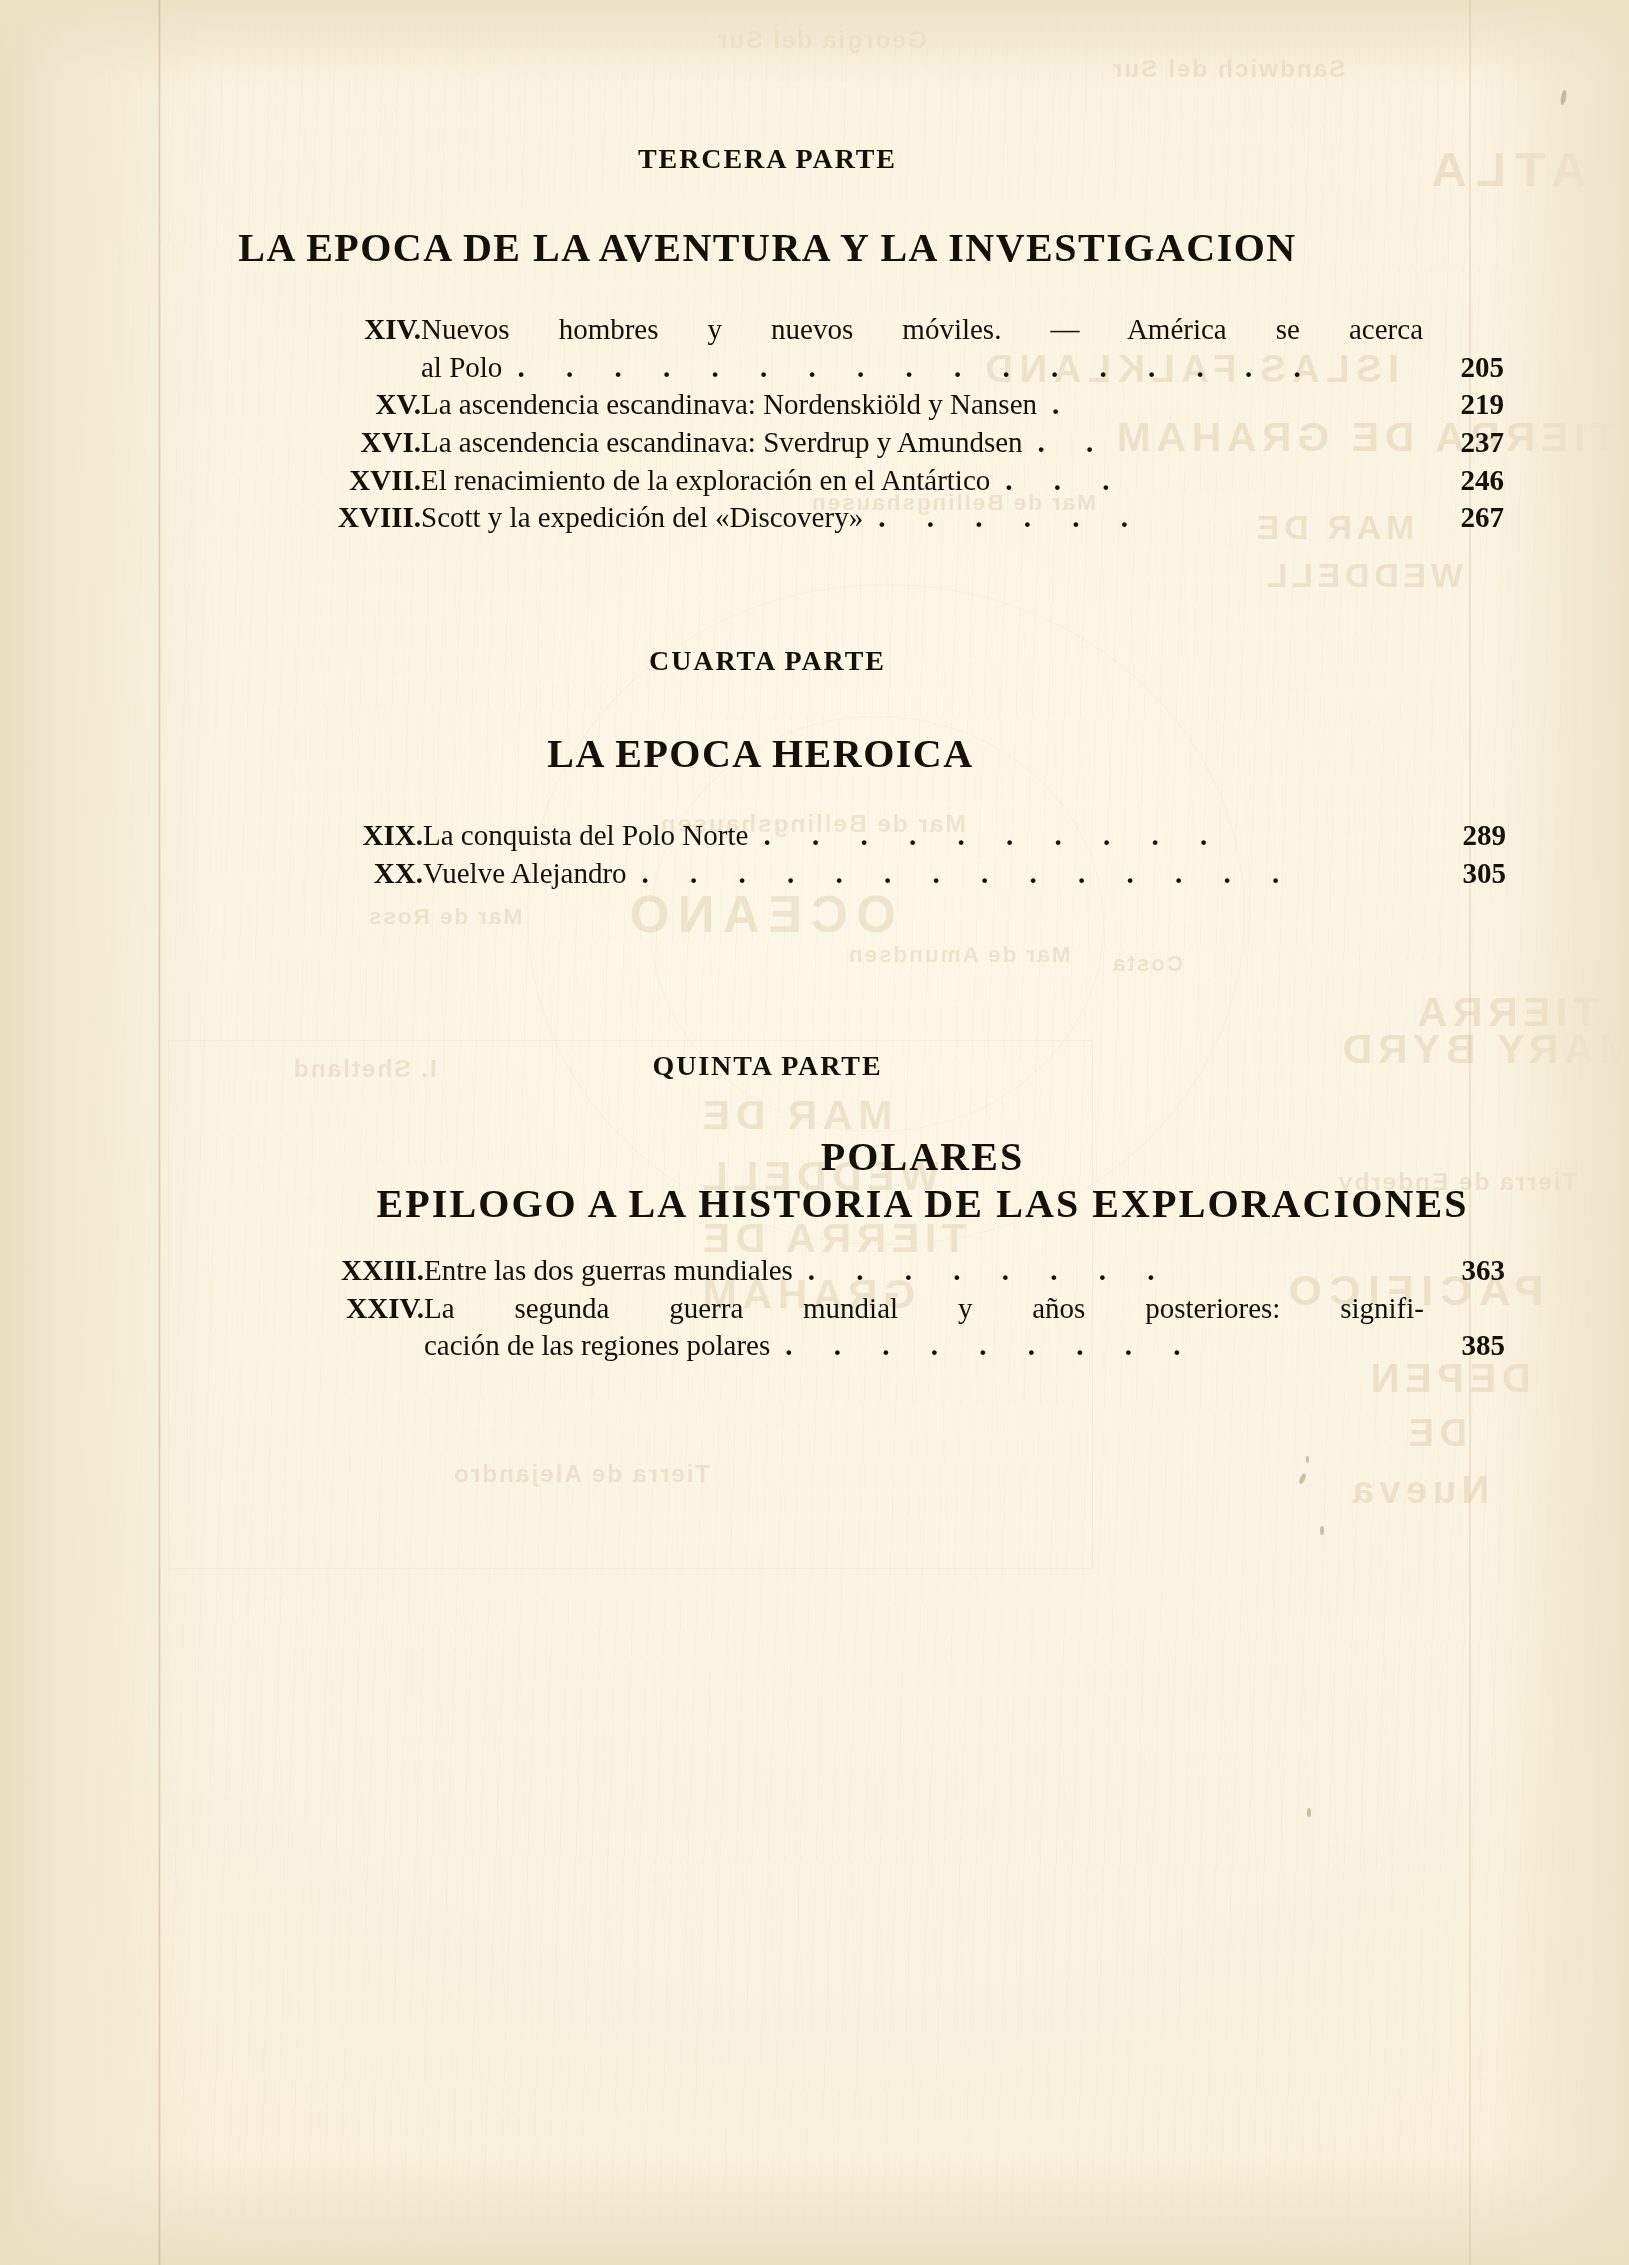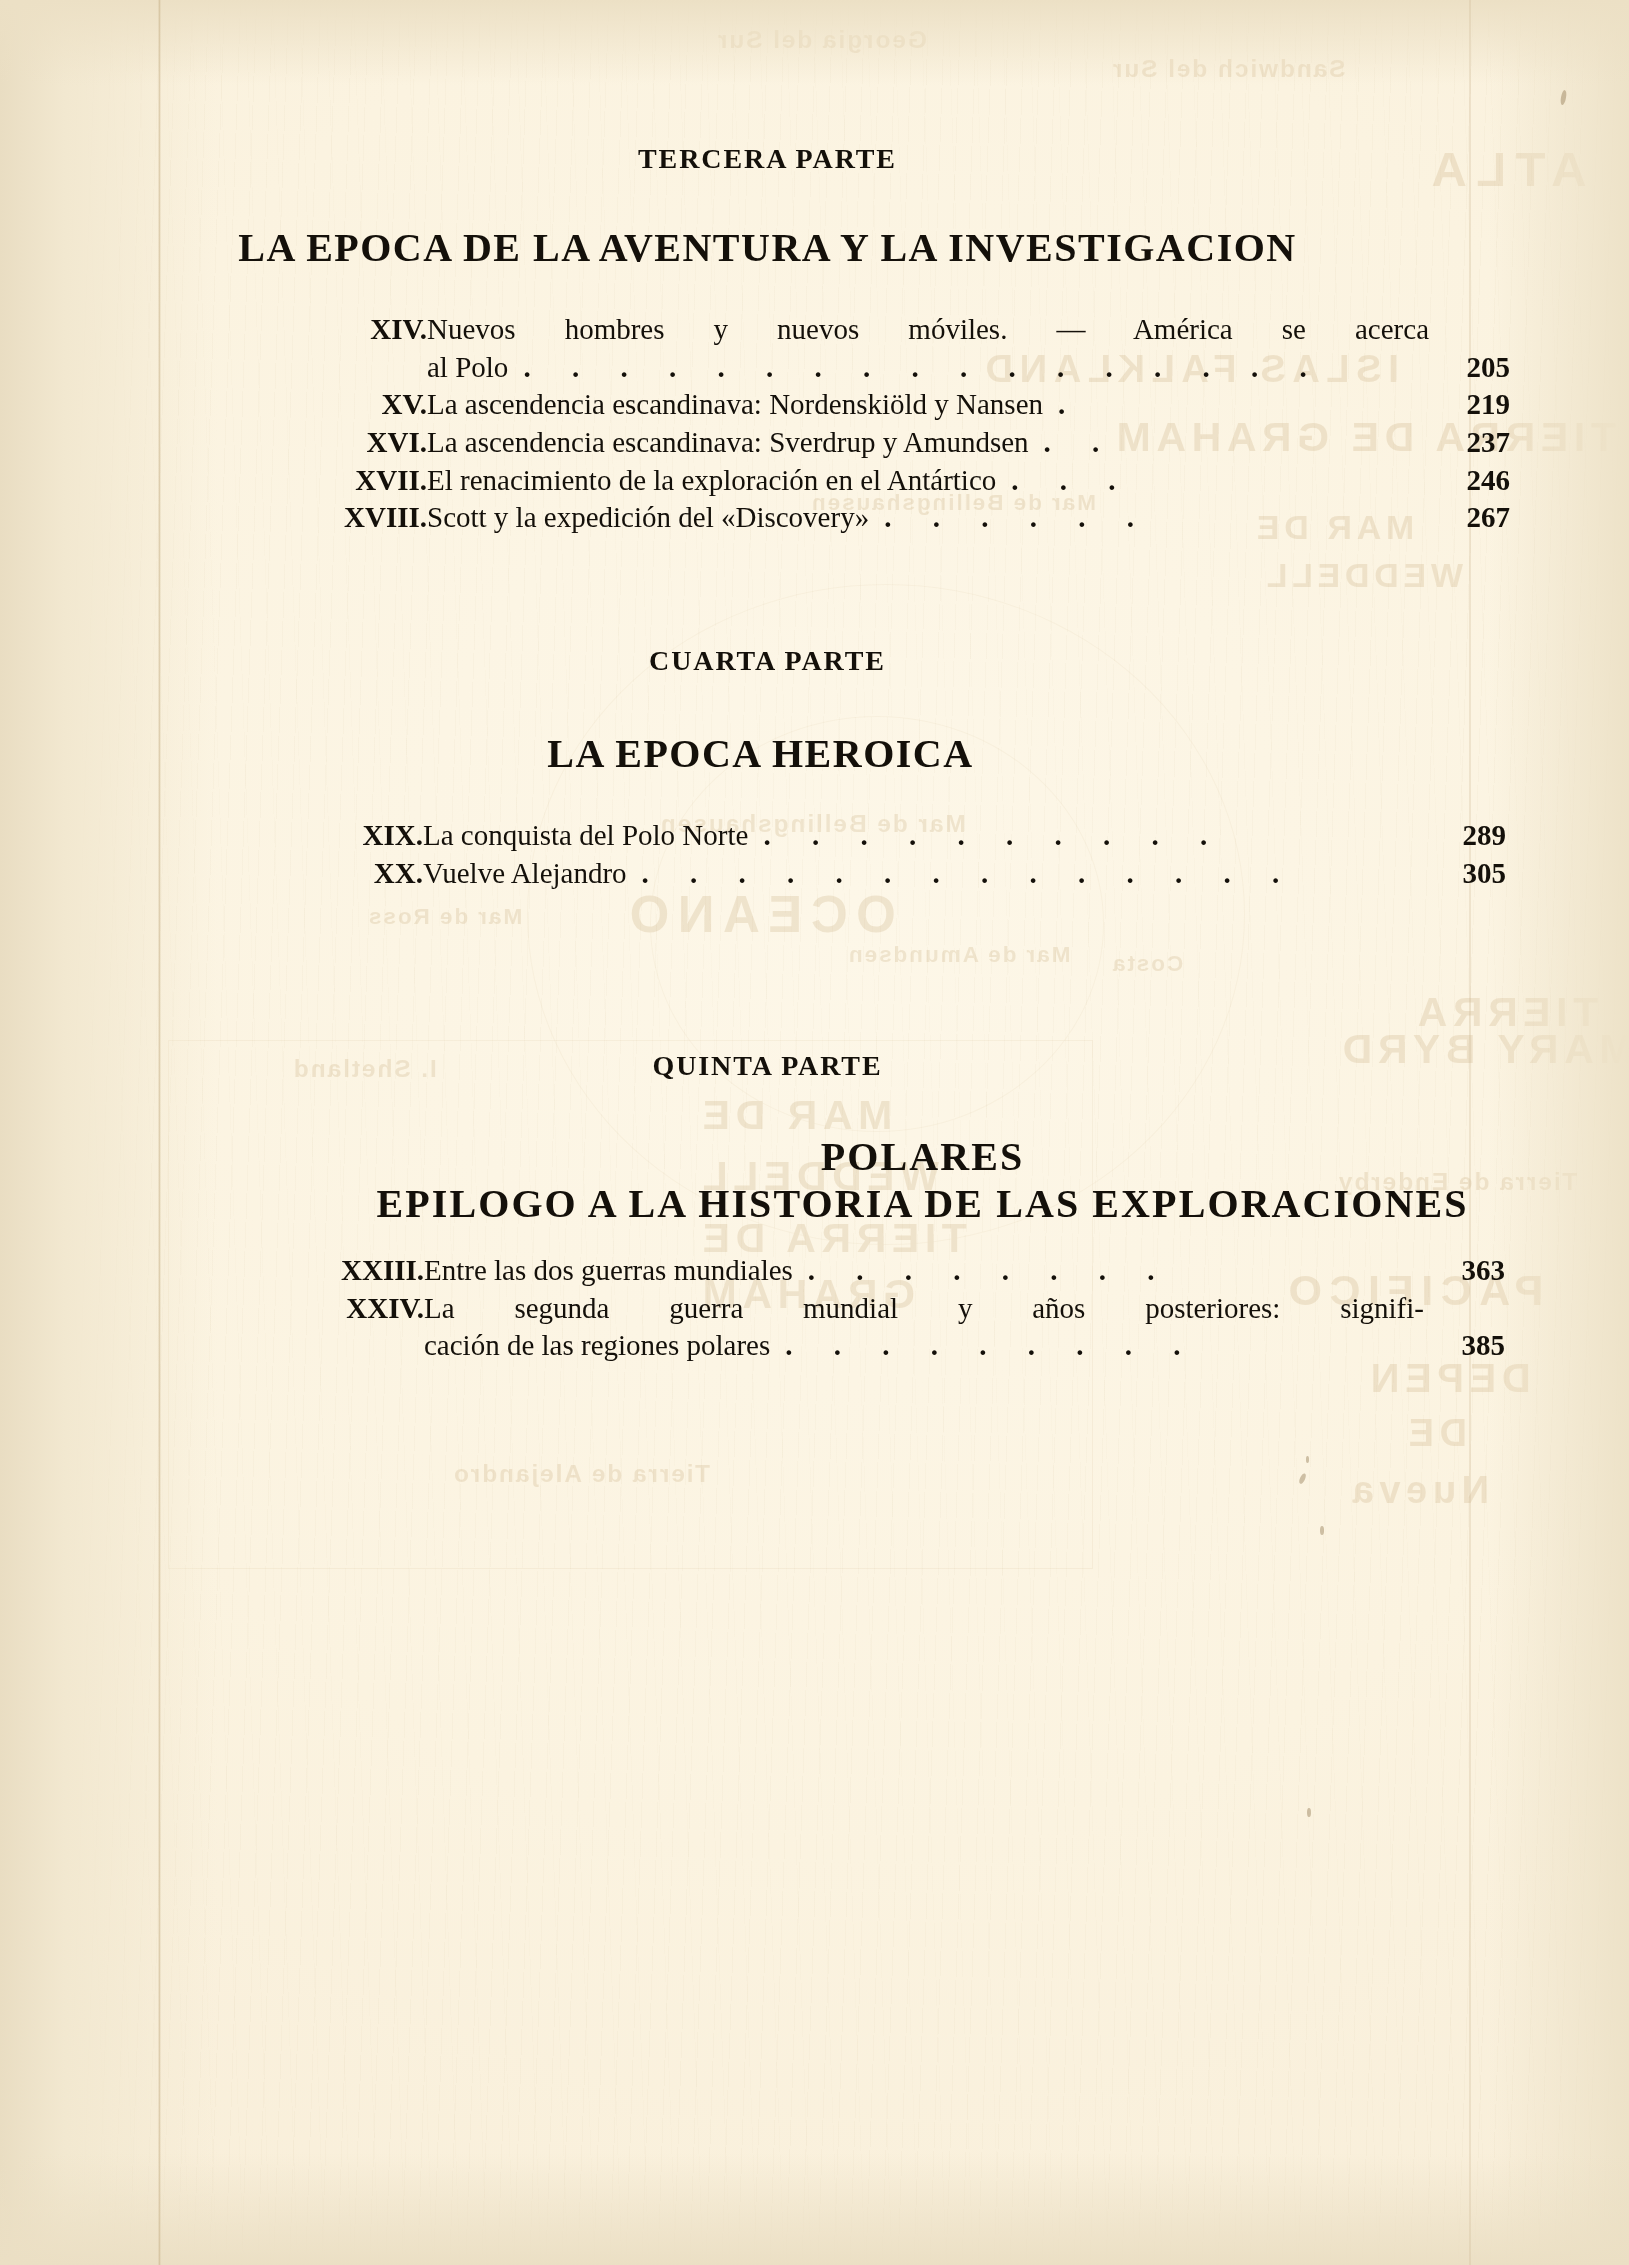--- a/index.html
+++ b/index.html
@@ -226,21 +226,21 @@
   <div class="content">
 
     <div style="position:absolute; left:0; top:143px; width:1629px;">
       <div class="part-label" style="width:1629px; padding-right:94px; box-sizing:border-box;text-align:center;">TERCERA PARTE</div>
     </div>
 
     <div style="position:absolute; left:0; top:224px; width:1629px;">
       <div class="part-title" style="width:1629px; padding-right:94px; box-sizing:border-box;">LA EPOCA DE LA AVENTURA Y LA INVESTIGACION</div>
     </div>
 
-    <table class="toc" style="position:absolute; left:286px; top:311px; width:1224px;">
+    <table class="toc" style="position:absolute; left:280px; top:311px; width:1224px;">
       <tbody>
 
         <tr>
           <td class="num">XIV.</td>
           <td class="title">
             <div class="leader-line">
               <span class="leader-text justified" style="width:100%;">Nuevos hombres y nuevos móviles. — América se acerca</span>
             </div>
           </td>
           <td class="pg"></td>

